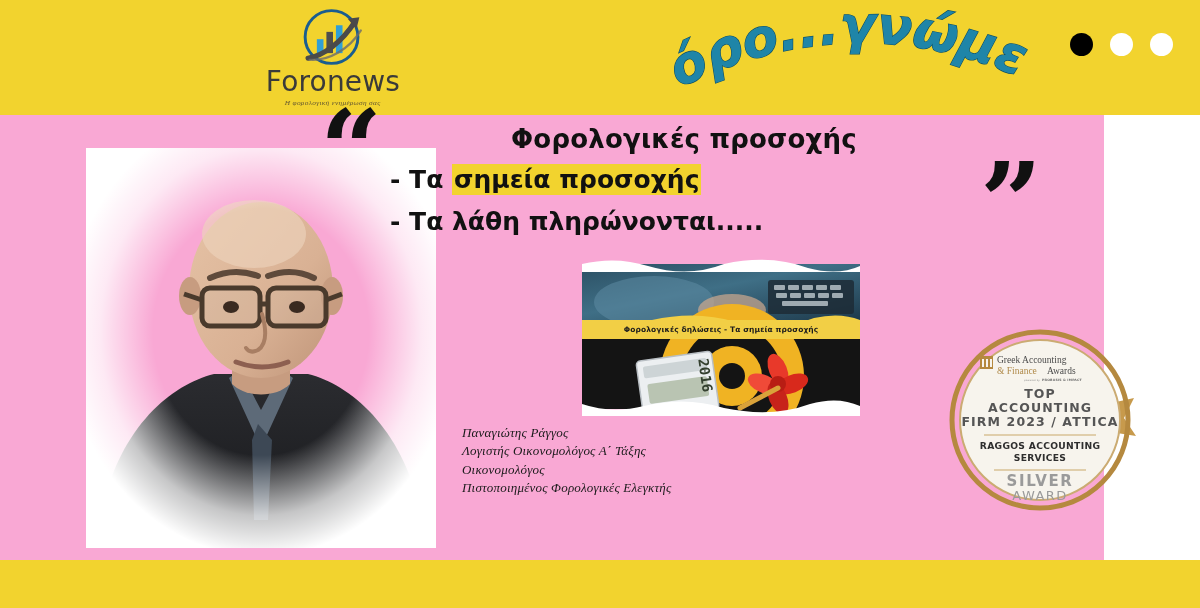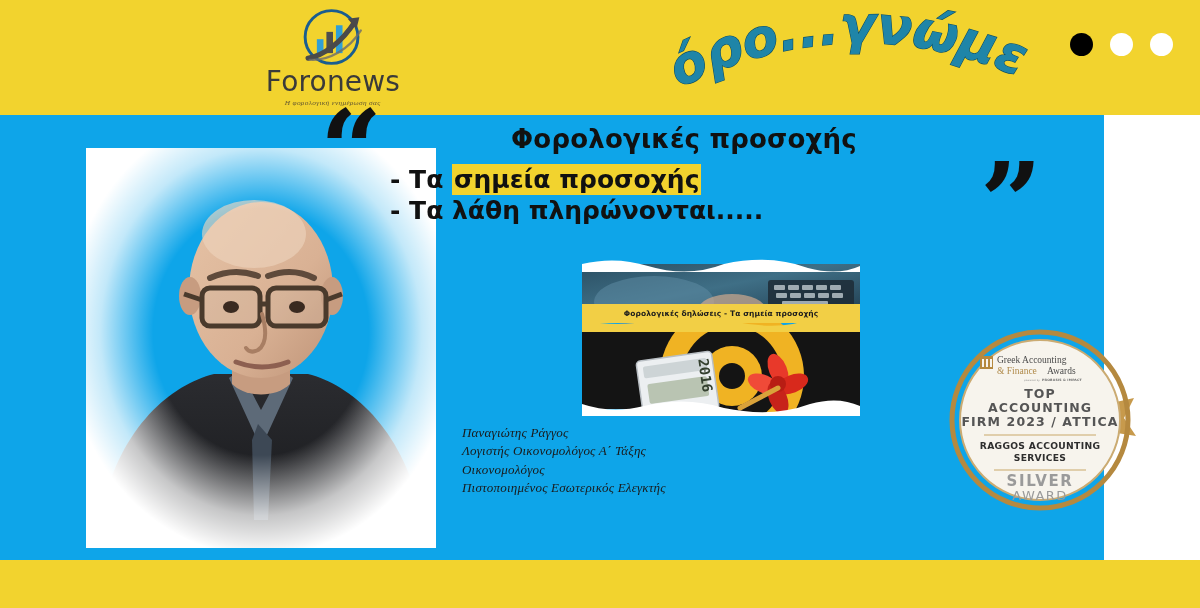--- a/index.html
+++ b/index.html
@@ -5,21 +5,21 @@
   * { box-sizing: border-box; margin: 0; padding: 0; }
   html, body {
     width: 1200px; height: 608px;
     background: #ffffff;
     font-family: "Liberation Sans", sans-serif;
     overflow: hidden;
   }
   #card {
     position: relative;
     width: 1104px; height: 608px;
-    background: #0ea5e9;
+    background: #f9a8d4;
   }
 
   
   .band-top {
     position: absolute; left: 0; top: 0;
     width: 1200px; height: 115px;
     background: #f2d32e;
   }
   
   .band-bottom {
@@ -96,33 +96,33 @@
     color: #111;
   }
   .hl-1 {
     font-size: 26px; font-weight: 700; text-align: center;
     letter-spacing: .2px; padding-left: 28px;
   }
   .hl-2, .hl-3 {
     font-size: 25px; font-weight: 700; margin-top: 11px;
     padding-left: 10px;
   }
-  .hl-3 { margin-top: 2px; }
+  .hl-3 { margin-top: 13px; }
   .hl-mark {
     background: #f2d32e; padding: 1px 2px;
   }
 
   
   .thumb {
     position: absolute; left: 582px; top: 258px;
     width: 278px; height: 158px;
   }
   .thumb svg { width: 100%; height: 100%; display:block; }
   .thumb-caption {
-    position: absolute; left: 0; top: 46px;
+    position: absolute; left: 0; top: 62px;
     width: 100%; height: 19px;
     background: #f2cf45;
     display: flex; align-items: center; justify-content: center;
     font-family: "DejaVu Sans", sans-serif;
     font-size: 7.5px; font-weight: 700; color: #1c1c1c;
     letter-spacing: .1px;
   }
 
   
   .byline {
@@ -313,21 +313,21 @@
       <path d="M0 146 q 30 10 62 2 q 42 -10 80 2 q 48 10 86 -4 q 28 -8 50 2 v 10 H0 Z" fill="#ffffff"></path>
       <path d="M0 62 q 36 8 70 0 q 44 -10 84 2 q 46 9 78 -4 q 26 -6 46 2 v 12 H0 Z" fill="#f2cf45"></path>
     </svg>
     <div class="thumb-caption">Φορολογικές δηλώσεις - Τα σημεία προσοχής</div>
   </div>
 
   <div class="byline">
     <div>Παναγιώτης Ράγγος</div>
     <div>Λογιστής Οικονομολόγος  Α΄ Τάξης</div>
     <div>Οικονομολόγος</div>
-    <div>Πιστοποιημένος Εσωτερικός Ελεγκτής</div>
+    <div>Πιστοποιημένος Φορολογικές Ελεγκτής</div>
   </div>
 
   <div class="badge">
     <svg viewBox="0 0 195 185">
 
       <path d="M150 78 L 186 70 L 176 90 L 188 108 L 150 102 Z" fill="#c79a4c"></path>
 
       <circle cx="92" cy="92" r="88" fill="none" stroke="#b5893f" stroke-width="5"></circle>
       <circle cx="92" cy="92" r="80" fill="#f7f4ed" stroke="#cbab72" stroke-width="2"></circle>
 

